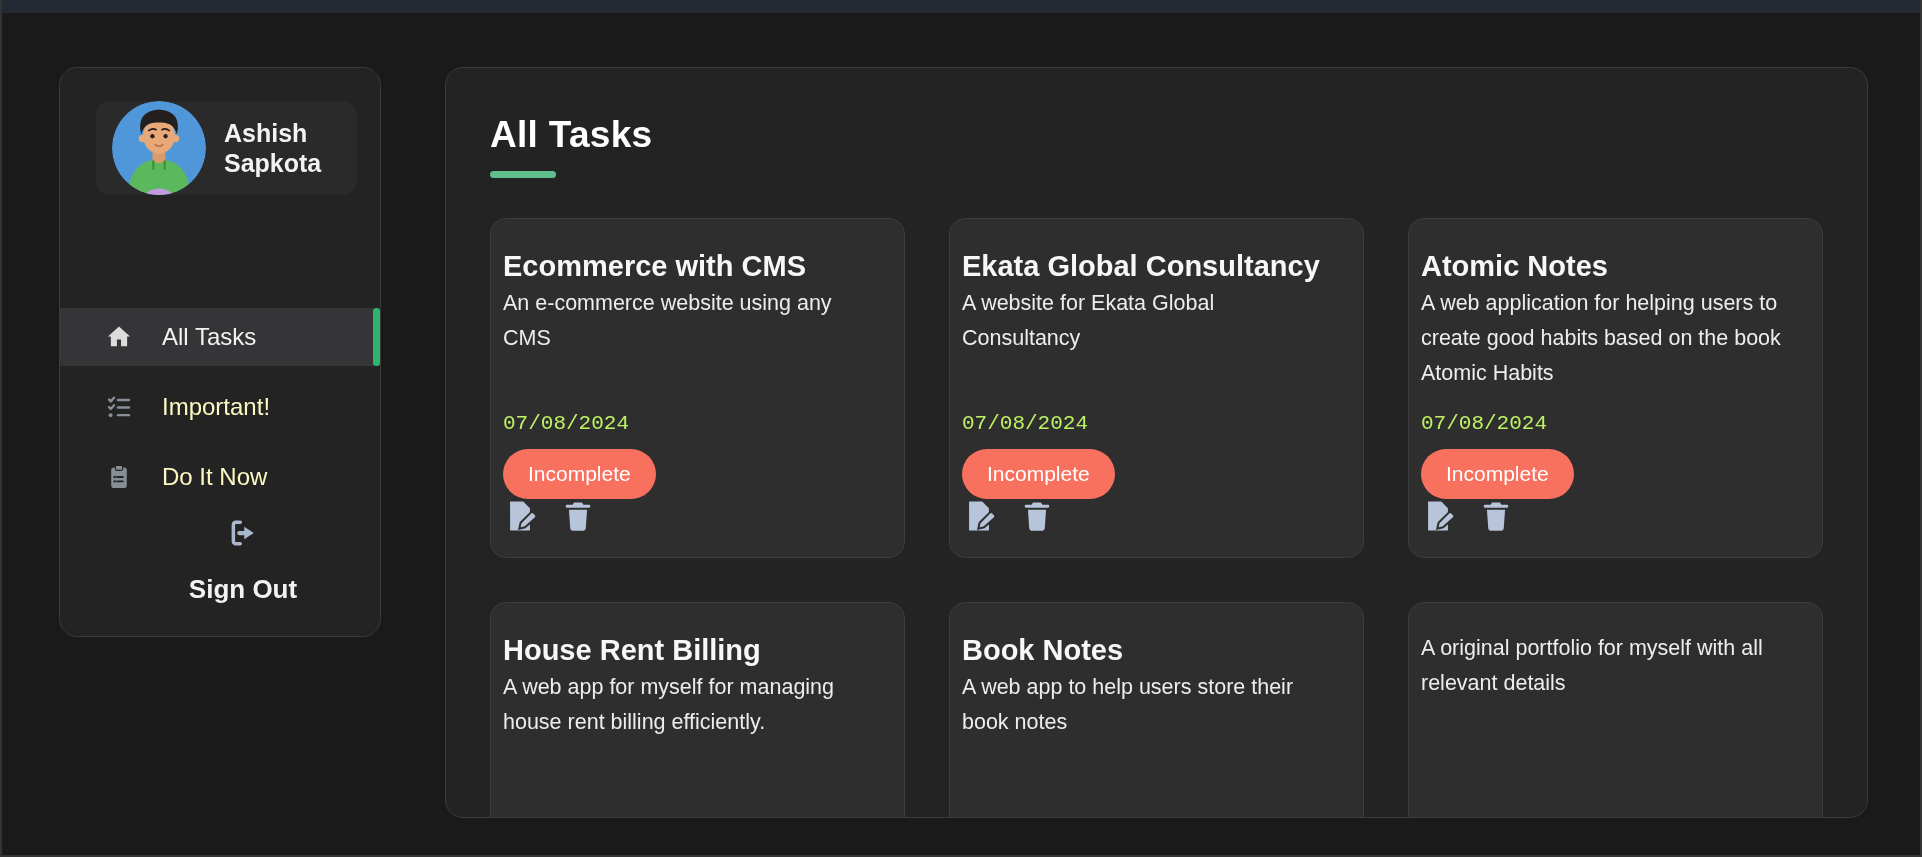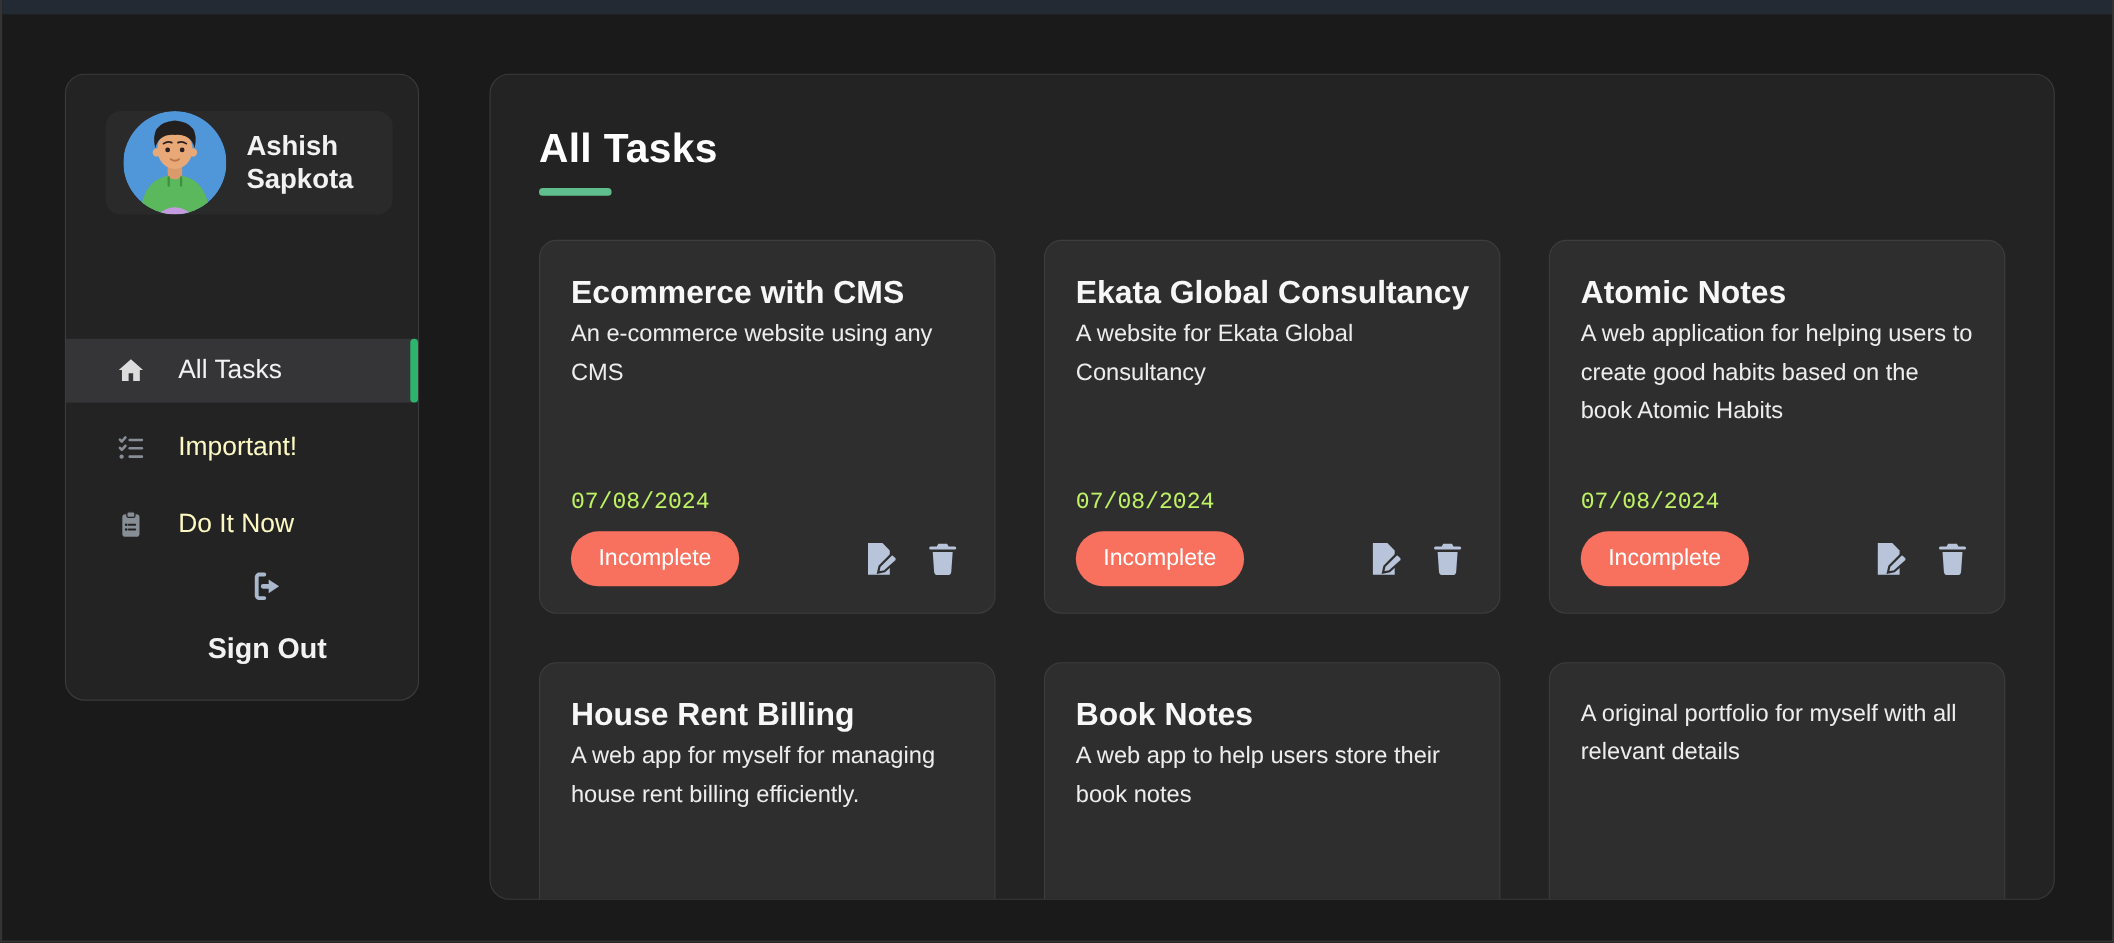--- a/index.html
+++ b/index.html
@@ -89,27 +89,27 @@
     margin-top: 40px;
     display: grid;
     grid-template-columns: repeat(3, 1fr);
     grid-auto-rows: 340px;
     column-gap: 44px; row-gap: 44px;
   }
   .card {
     background: #2e2e2f;
     border: 1px solid #3d3d3f;
     border-radius: 16px;
-    padding: 28px 26px 24px 28px;
+    padding: 28px 26px 24px 12px;
     display: flex; flex-direction: column;
   }
   .card-title { color: #f7f7f7; font-size: 29px; font-weight: bold; line-height: 1.35; }
   .card-desc  { color: #ededed; font-size: 21.5px; line-height: 1.62; margin-top: 0; flex: 1; }
   .card-date  { color: #bef264; font-size: 21px; margin-bottom: 14px; font-family: Liberation Mono, monospace; }
-  .card-footer { display: flex; align-items: center; justify-content: space-between; }
+  .card-footer { display: flex; align-items: flex-start; justify-content: space-between; flex-direction: column; }
   .badge {
     background: #f8715f; color: #ffffff;
     font-family: inherit; font-size: 21px;
     border: none; border-radius: 999px;
     padding: 13px 25px;
     cursor: pointer;
   }
   .actions { display: flex; align-items: center; gap: 24px; padding-right: 4px; }
   .action-btn { width: 34px; height: 34px; color: #b7c4d9; display: inline-flex; cursor: pointer; }
   .action-btn svg { overflow: visible; }

